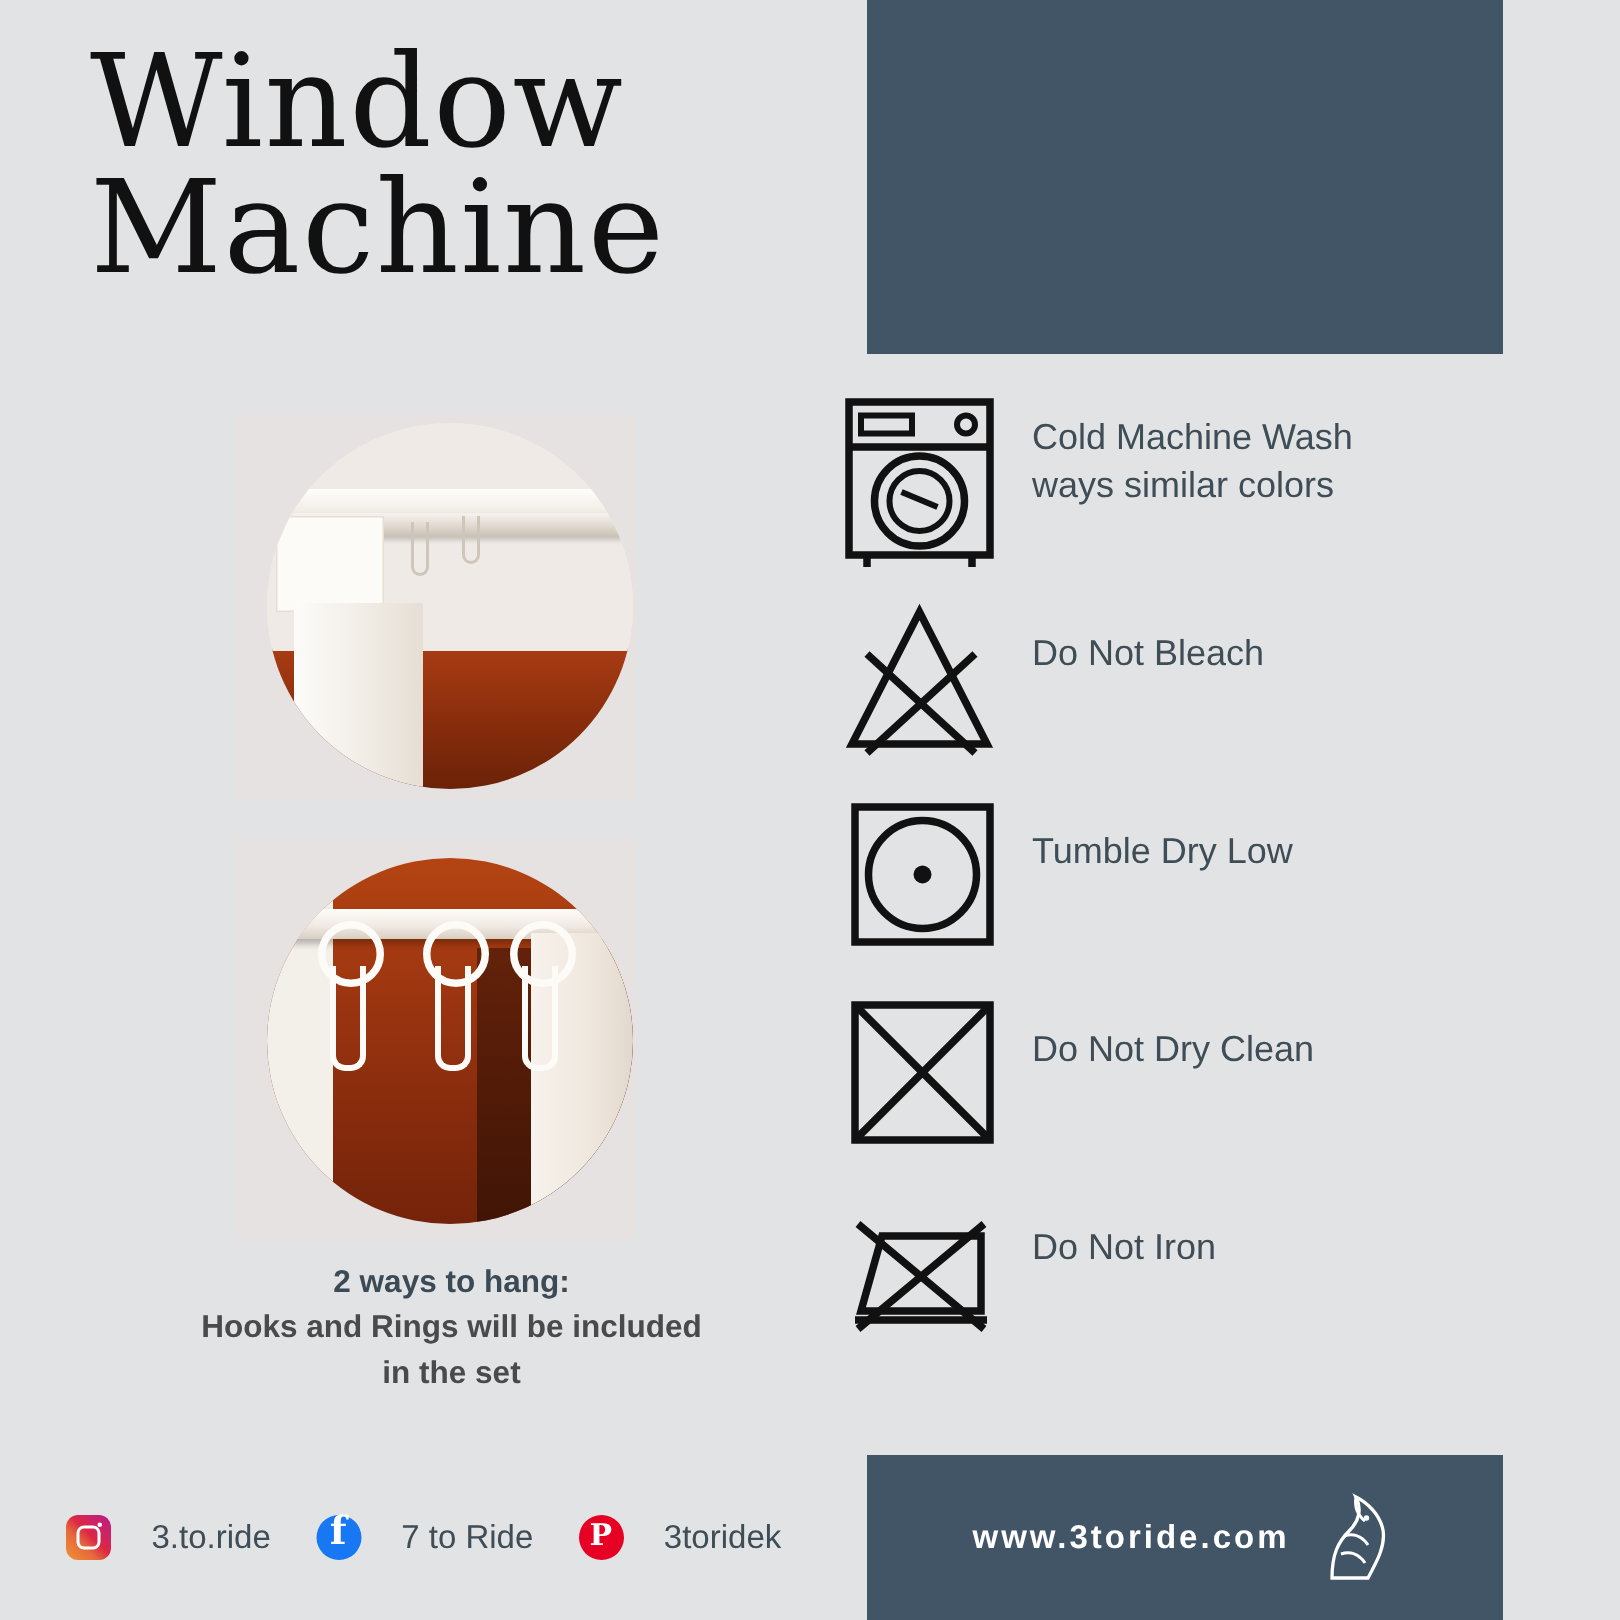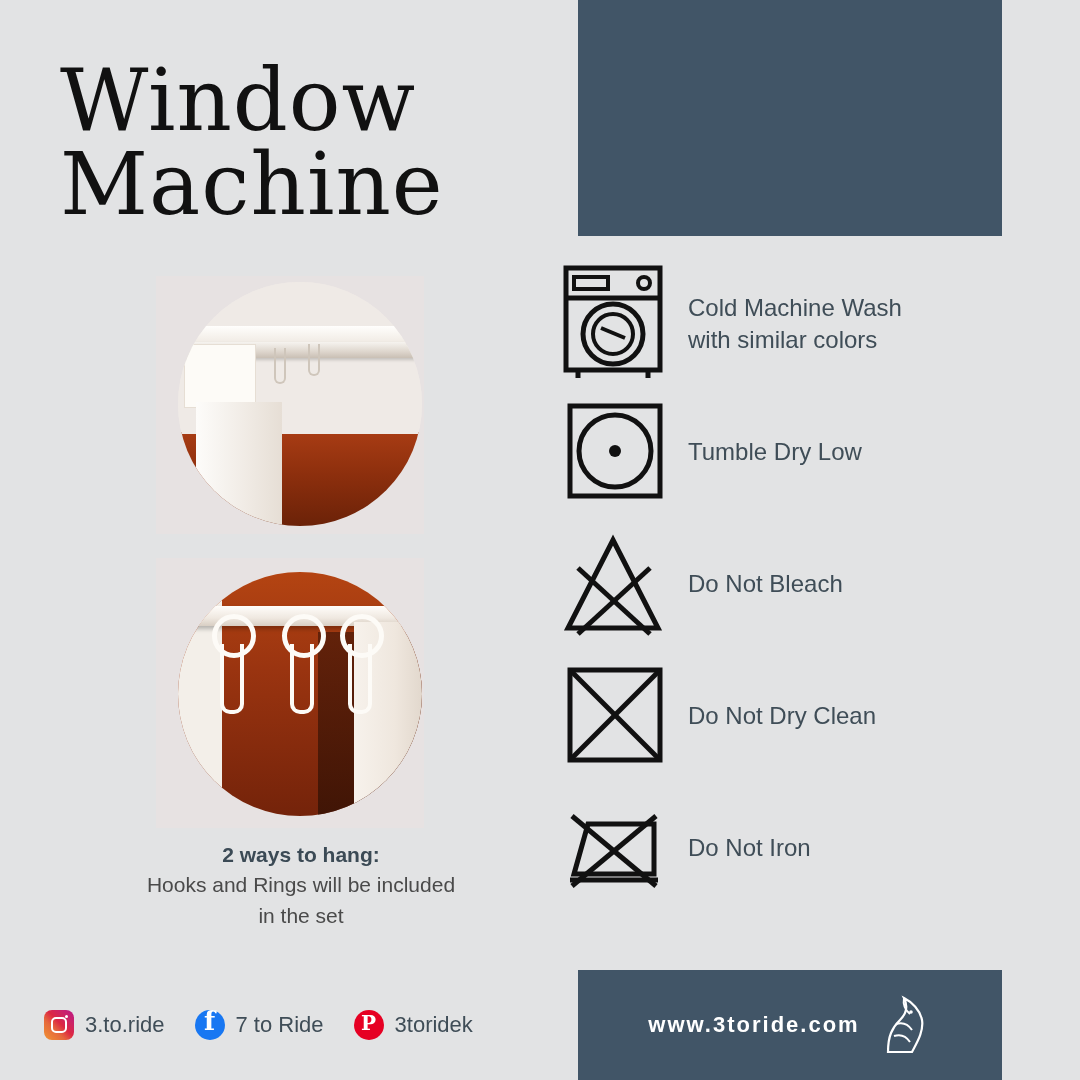--- a/index.html
+++ b/index.html
@@ -21,21 +21,20 @@
     background:#415567;
   }
   .title{
     position:absolute;left:60px;top:26px;width:520px;
     font-family:"DejaVu Serif", serif;
     font-weight:400;
     font-size:86px;
     line-height:0.98;
     letter-spacing:1px;
     color:#111111;
-    margin-top:32px;
   }
   .title .line2{display:block;}
 
   
   .main{
     position:absolute;left:0;top:236px;width:1080px;height:734px;
     background:#e2e3e4;
   }
 
   
@@ -81,44 +80,44 @@
      background:linear-gradient(180deg,#fffdfa 0%,#efe8e0 60%,#d8cec3 100%);
      border-radius:4px;box-shadow:0 3px 4px rgba(0,0,0,.25);}
   .p2-ring{position:absolute;width:34px;height:34px;border:5px solid #fdfbf7;border-radius:50%;}
   .p2-hook{position:absolute;width:16px;height:66px;border:4px solid #fdfbf7;border-top:none;
      border-radius:0 0 10px 10px;}
   .p2-panel{position:absolute;left:176px;top:50px;width:68px;height:194px;
      background:linear-gradient(90deg,#f7f2ec 0%,#efe7de 60%,#e2d8cd 100%);}
 
   .hang-caption{
     position:absolute;left:108px;top:604px;width:386px;text-align:center;
-    color:#4a4a4a;font-size:21px;line-height:1.45;
+    color:#4a4a4a;font-size:21px;line-height:1.45;font-weight:bold;
   }
   .hang-caption b{color:#3b4a55;font-size:21px;}
 
   
   .care-list{position:absolute;left:540px;top:26px;width:500px;}
   .care-row{position:relative;height:132px;}
   .care-icon{position:absolute;left:18px;top:0;width:112px;height:120px;}
   .care-text{
     position:absolute;left:148px;top:26px;width:330px;
-    font-size:24px;line-height:1.35;color:#3f4d57;margin-top:16px;
+    font-size:24px;line-height:1.35;color:#3f4d57;
   }
   .care-row.tall .care-text{top:14px;}
 
   
   .footer{
     position:absolute;left:0;top:970px;width:1080px;height:110px;
     background:#e2e3e4;
   }
   .footer-block{
     position:absolute;left:578px;top:0;width:424px;height:110px;background:#415567;
   }
   .socials{position:absolute;left:44px;top:0;height:110px;display:flex;align-items:center;gap:30px;}
-  .social{display:flex;align-items:center;gap:11px;}
+  .social{display:flex;align-items:center;gap:27px;}
   .social-label{font-size:22px;color:#3f4d57;}
   .sicon{width:30px;height:30px;border-radius:8px;display:block;position:relative;}
   .ig{background:linear-gradient(45deg,#f09433,#e6683c 35%,#dc2743 55%,#cc2366 75%,#bc1888);}
   .ig:before{content:"";position:absolute;left:7px;top:7px;width:16px;height:16px;border:2px solid #fff;border-radius:5px;box-sizing:border-box;}
   .ig:after{content:"";position:absolute;left:21px;top:5px;width:3px;height:3px;background:#fff;border-radius:50%;}
   .fb{background:#1877f2;border-radius:50%;}
   .fb:before{content:"f";position:absolute;left:0;top:-4px;width:30px;text-align:center;
     font-family:"DejaVu Serif",serif;font-weight:bold;font-size:26px;color:#fff;}
   .pin{background:#e60023;border-radius:50%;}
   .pin:before{content:"P";position:absolute;left:0;top:1px;width:30px;text-align:center;
@@ -191,47 +190,47 @@
             <circle cx="86" cy="21" r="6" fill="none" stroke="#111" stroke-width="4"></circle>
             <circle cx="55" cy="72" r="30" fill="none" stroke="#111" stroke-width="5"></circle>
             <circle cx="55" cy="72" r="20" fill="none" stroke="#111" stroke-width="4"></circle>
             <line x1="43" y1="66" x2="67" y2="76" stroke="#111" stroke-width="4"></line>
             <line x1="20" y1="108" x2="20" y2="116" stroke="#111" stroke-width="5"></line>
             <line x1="90" y1="108" x2="90" y2="116" stroke="#111" stroke-width="5"></line>
           </svg>
         </div>
         <div class="care-text">
           <span>Cold Machine Wash</span><br>
-          <span>with similar colors</span>
+          <span>ways similar colors</span>
+        </div>
+      </div>
+
+      <div class="care-row">
+        <div class="care-icon">
+          <svg viewBox="0 0 110 120" width="110" height="120">
+            <path d="M55 14 L100 102 L10 102 Z" fill="none" stroke="#111" stroke-width="5"></path>
+            <line x1="20" y1="42" x2="92" y2="108" stroke="#111" stroke-width="5"></line>
+            <line x1="92" y1="42" x2="20" y2="108" stroke="#111" stroke-width="5"></line>
+          </svg>
+        </div>
+        <div class="care-text">
+          <span>Do Not Bleach</span>
         </div>
       </div>
 
       <div class="care-row">
         <div class="care-icon">
           <svg viewBox="0 0 110 120" width="110" height="120">
             <rect x="12" y="12" width="90" height="90" fill="none" stroke="#111" stroke-width="5"></rect>
             <circle cx="57" cy="57" r="36" fill="none" stroke="#111" stroke-width="5"></circle>
             <circle cx="57" cy="57" r="6" fill="#111"></circle>
           </svg>
         </div>
         <div class="care-text">
           <span>Tumble Dry Low</span>
-        </div>
-      </div>
-
-      <div class="care-row">
-        <div class="care-icon">
-          <svg viewBox="0 0 110 120" width="110" height="120">
-            <path d="M55 14 L100 102 L10 102 Z" fill="none" stroke="#111" stroke-width="5"></path>
-            <line x1="20" y1="42" x2="92" y2="108" stroke="#111" stroke-width="5"></line>
-            <line x1="92" y1="42" x2="20" y2="108" stroke="#111" stroke-width="5"></line>
-          </svg>
-        </div>
-        <div class="care-text">
-          <span>Do Not Bleach</span>
         </div>
       </div>
 
       <div class="care-row">
         <div class="care-icon">
           <svg viewBox="0 0 110 120" width="110" height="120">
             <rect x="12" y="12" width="90" height="90" fill="none" stroke="#111" stroke-width="5"></rect>
             <line x1="12" y1="12" x2="102" y2="102" stroke="#111" stroke-width="5"></line>
             <line x1="102" y1="12" x2="12" y2="102" stroke="#111" stroke-width="5"></line>
           </svg>

